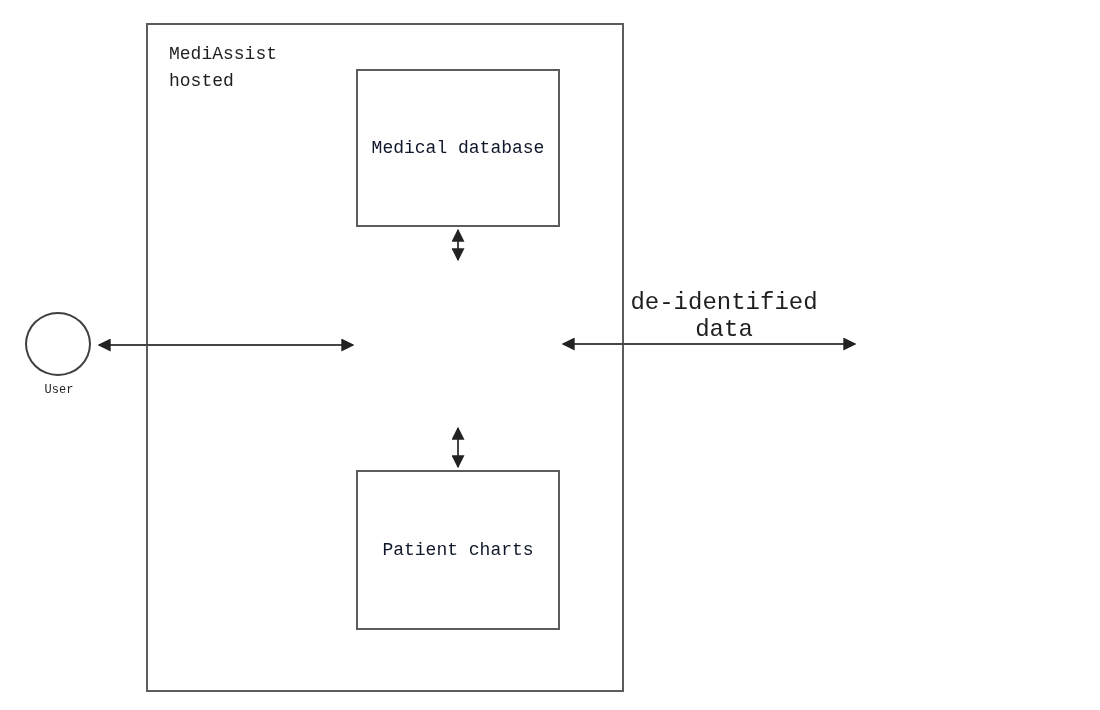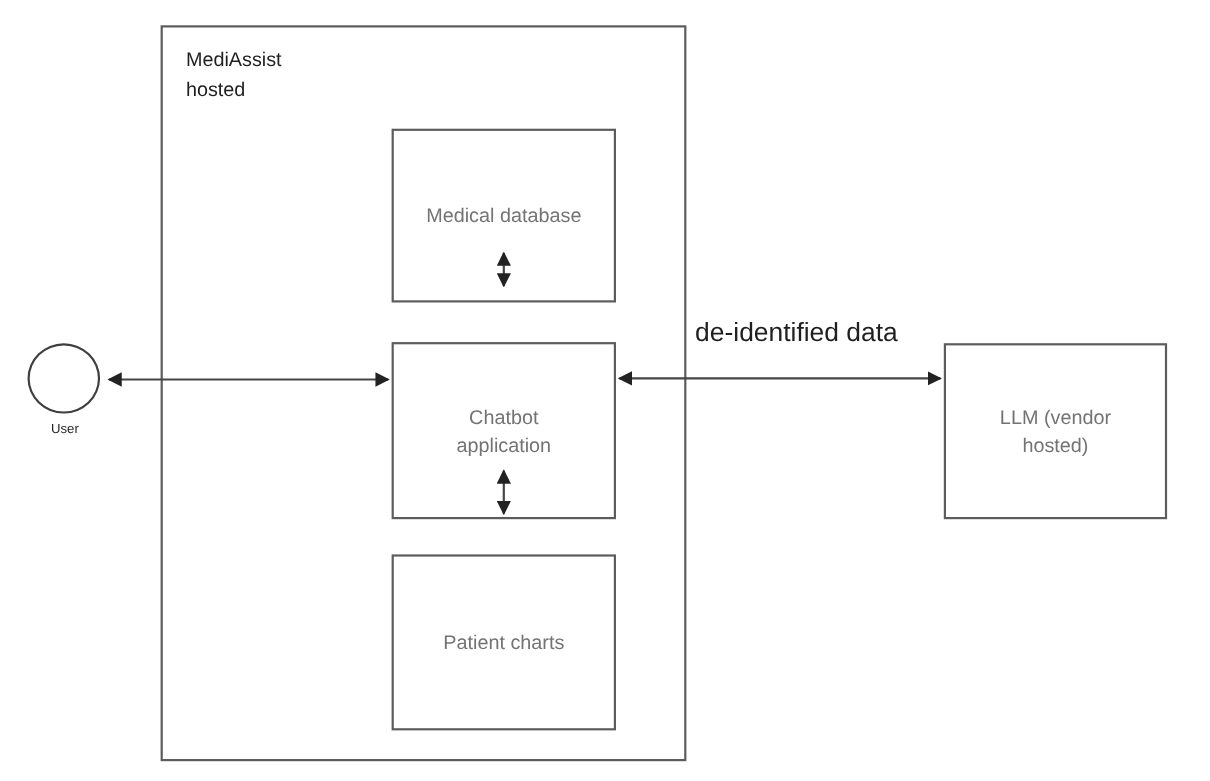--- a/index.html
+++ b/index.html
@@ -5,21 +5,21 @@
   html, body {
     margin: 0;
     padding: 0;
     background: #ffffff;
   }
   .canvas {
     position: relative;
     width: 1100px;
     height: 710px;
     background: #ffffff;
-    font-family: Liberation Sans, sans-serif;
+    font-family: Liberation Mono, monospace;
     color: #212121;
     overflow: hidden;
   }
   
   .boundary {
     position: absolute;
     left: 146px;
     top: 23px;
     width: 478px;
     height: 669px;
@@ -41,26 +41,25 @@
     position: absolute;
     border: 2px solid #5c5c5c;
     box-sizing: border-box;
     background: #ffffff;
     display: flex;
     align-items: center;
     justify-content: center;
     text-align: center;
     font-size: 18px;
     line-height: 26px;
-    color: #737373;
-    margin-top: 48px;
+    color: #0f172a;
   }
   .node-medical   { left: 356px; top: 69px;  width: 204px; height: 158px; }
   .node-chatbot   { left: 356px; top: 263px; width: 204px; height: 161px; }
-  .node-charts    { left: 356px; top: 456px; width: 204px; height: 160px; }
+  .node-charts    { left: 356px; top: 470px; width: 204px; height: 160px; }
   .node-llm       { left: 858px; top: 264px; width: 203px; height: 160px; }
   .wrap-120 { max-width: 120px; }
   .wrap-130 { max-width: 132px; }
   
   .user-circle {
     position: absolute;
     left: 25px;
     top: 312px;
     width: 66px;
     height: 64px;
@@ -106,31 +105,25 @@
 <div class="canvas">
 
   <div class="boundary">
     <div class="boundary-label">MediAssist hosted</div>
   </div>
 
   <div class="node node-medical">
     <span class="node-label">Medical database</span>
   </div>
 
-  <div class="node node-chatbot">
-    <span class="node-label wrap-120">Chatbot application</span>
-  </div>
 
   <div class="node node-charts">
     <span class="node-label">Patient charts</span>
   </div>
 
-  <div class="node node-llm">
-    <span class="node-label wrap-130">LLM (vendor hosted)</span>
-  </div>
 
   <div class="user-circle"></div>
   <div class="user-label">User</div>
 
   <div class="edge-label">de-identified data</div>
 
   <svg class="wires" width="1100" height="710" viewBox="0 0 1100 710">
     <defs>
       <marker id="ah" viewBox="0 0 10 10" refX="9" refY="5" markerWidth="6.5" markerHeight="6.5" orient="auto-start-reverse">
         <path d="M0,0 L10,5 L0,10 z" fill="#222222"></path>

